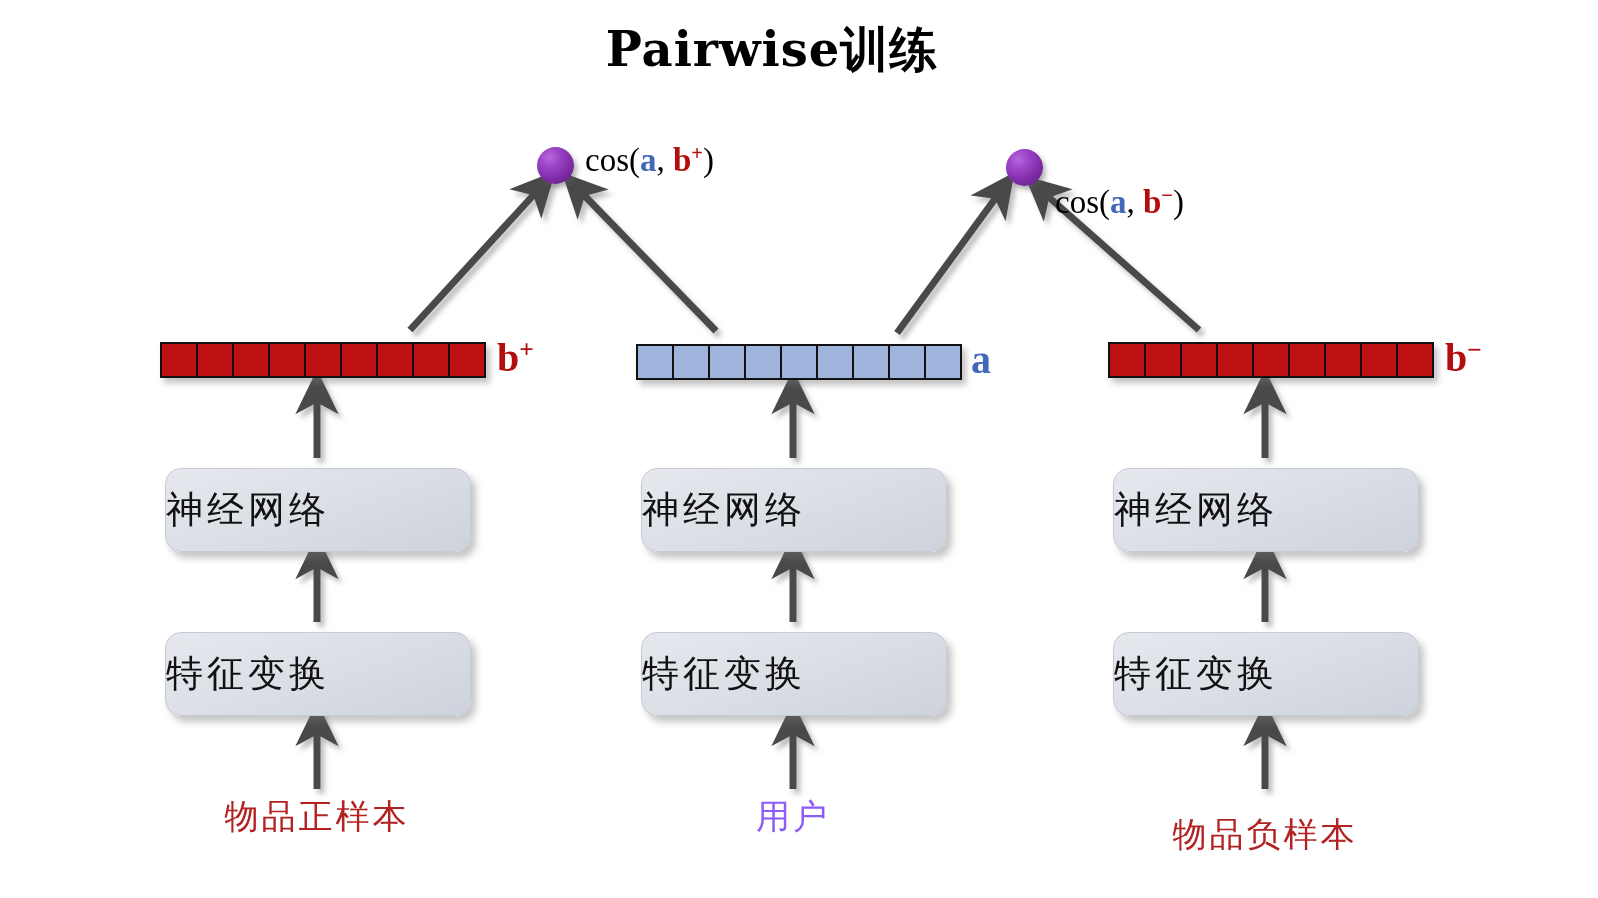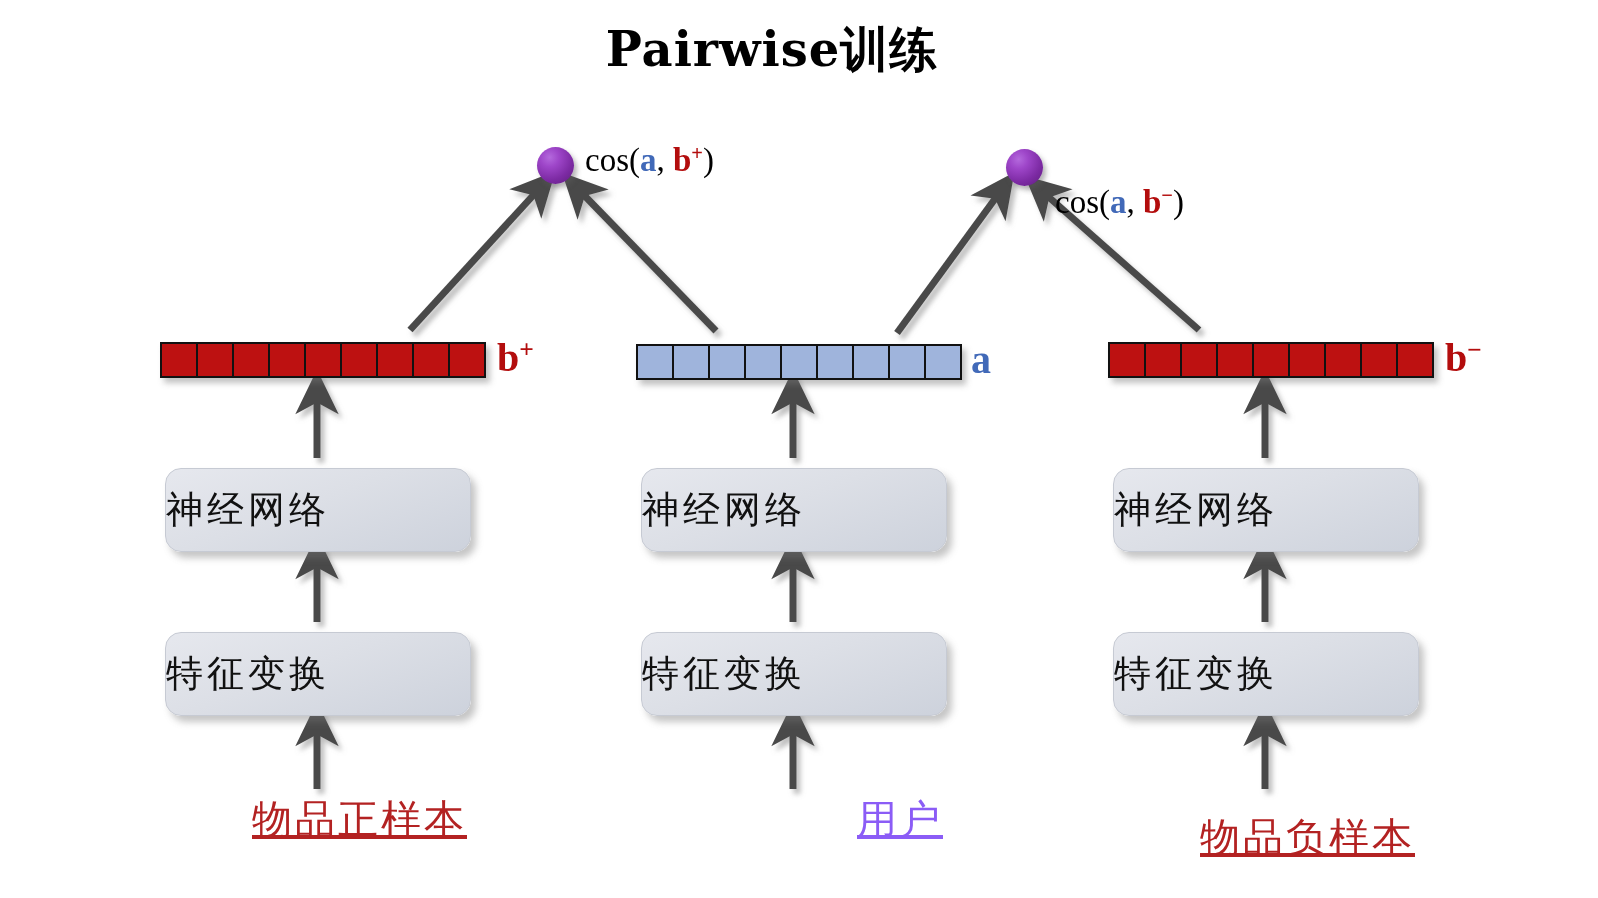--- a/index.html
+++ b/index.html
@@ -130,26 +130,25 @@
     font-size: 37px;
     color: #111111;
     letter-spacing: 4px;
     white-space: nowrap;
   }
 
   
   .input-label {
     position: absolute;
     font-family: "DejaVu Serif", "Liberation Serif", serif;
-    font-size: 40px;
+    font-size: 34px;
     letter-spacing: 3px;
     white-space: nowrap;
     line-height: 1;
-    text-align: right;
-    text-decoration: underline;
+    text-align: center;
   }
   .input-label.red  { color: #b32222; }
   .input-label.blue { color: #8b5cf6; }
 </style>
 </head>
 <body>
 
 <div id="canvas">
 
   <div class="title">Pairwise训练</div>

